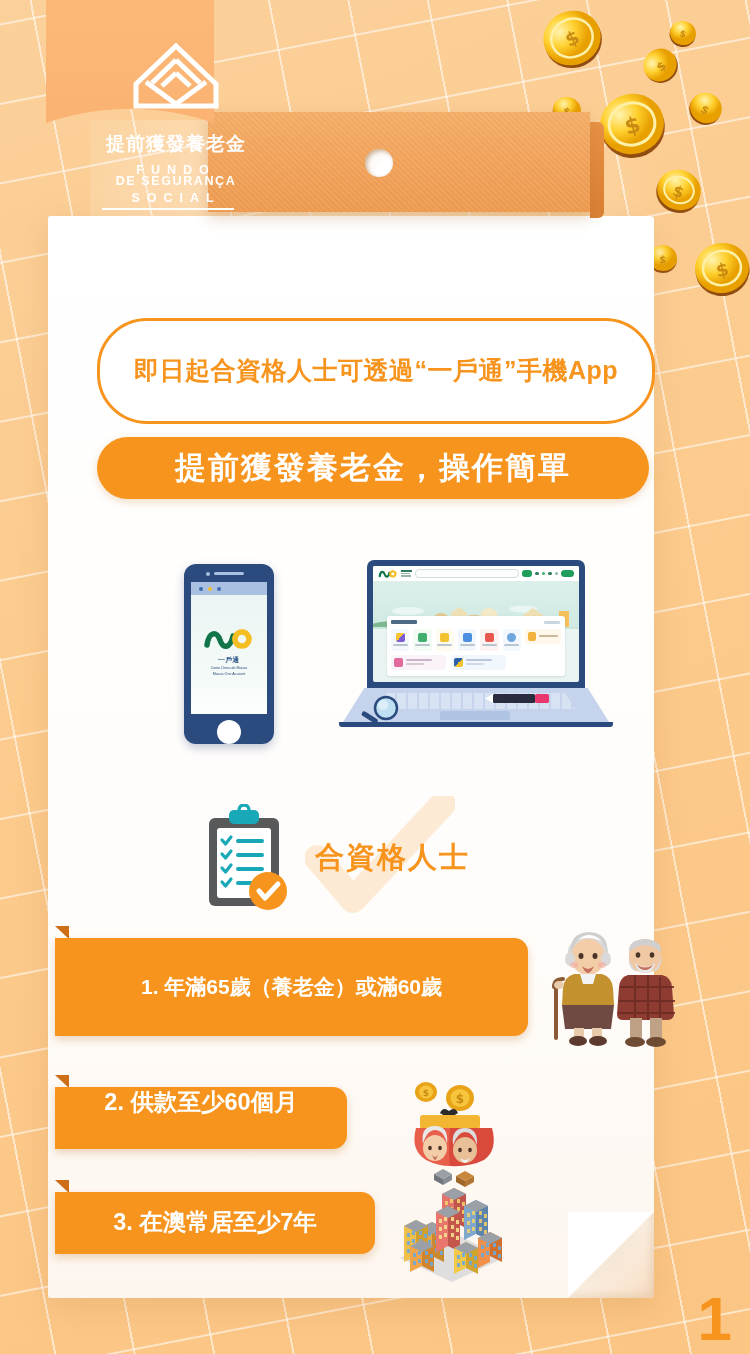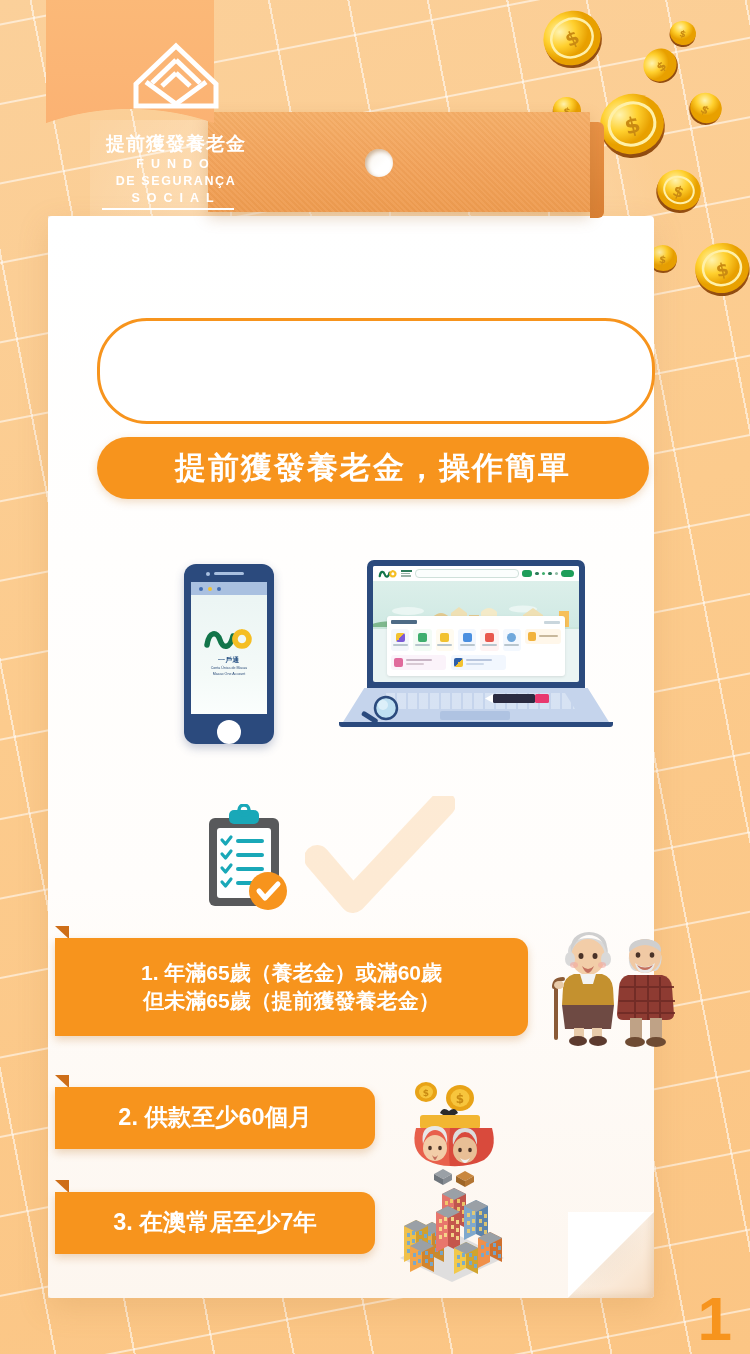--- a/index.html
+++ b/index.html
@@ -76,21 +76,21 @@
     position:absolute;left:46px;top:-4px;width:168px;height:268px;
     background:linear-gradient(180deg,#FBB978 0%,#FBB172 55%,#F9A869 100%);
     -webkit-mask-image:radial-gradient(ellipse 120% 58% at 50% 100%, transparent 0 99.5%, #000 100%);
             mask-image:radial-gradient(ellipse 120% 58% at 50% 100%, transparent 0 99.5%, #000 100%);
   }
   .ribbon-inner{position:absolute;left:46px;top:0;width:168px;height:268px;}
   .logo-mark{position:absolute;left:86px;top:42px;width:88px;height:70px;}
   .logo-cn{position:absolute;left:46px;top:134px;width:168px;text-align:center;
     color:#FFF;font-size:19px;letter-spacing:1px;font-weight:600;line-height:1;}
   .logo-pt1,.logo-pt2,.logo-pt3{position:absolute;left:46px;width:168px;text-align:center;color:#FFF;font-weight:600;}
-  .logo-pt1{top:157px;font-size:12.5px;letter-spacing:7px;}
+  .logo-pt1{top:163px;font-size:12.5px;letter-spacing:7px;}
   .logo-pt2{top:174px;font-size:12.5px;letter-spacing:1.6px;}
   .logo-pt3{top:191px;font-size:12.5px;letter-spacing:7px;}
   .logo-rule{position:absolute;left:56px;top:208px;width:132px;height:2px;background:#FFF;}
 
   
   .pill-outline{
     position:absolute;left:97px;top:318px;width:552px;height:100px;
     border:3px solid #F7941D;border-radius:50px;
     display:flex;flex-direction:column;align-items:center;justify-content:center;gap:6px;
     background:rgba(255,255,255,.5);
@@ -160,22 +160,22 @@
   
   .banner{position:absolute;background:#F7941D;box-shadow:0 4px 9px rgba(190,120,40,.28);}
   .banner .txt{color:#FFF;font-weight:700;line-height:1.35;}
   .tail{position:absolute;width:14px;background:#CE6E18;clip-path:polygon(0 0,100% 0,100% 100%);}
 
   .b1{left:55px;top:938px;width:473px;height:98px;border-radius:0 14px 14px 0;
       display:flex;flex-direction:column;align-items:center;justify-content:center;}
   .b1 .txt{font-size:21px;white-space:nowrap;}
   .t1{left:55px;top:926px;height:13px;}
 
-  .b2{left:55px;top:1087px;width:320px;height:62px;border-radius:0 14px 14px 0;
-      display:flex;align-items:center;justify-content:center;}
+  .b2{left:55px;top:1087px;width:292px;height:62px;border-radius:0 14px 14px 0;
+      display:flex;align-items:flex-start;justify-content:center;}
   .b2 .txt{font-size:23.5px;white-space:nowrap;}
   .t2{left:55px;top:1075px;height:13px;}
 
   .b3{left:55px;top:1192px;width:320px;height:62px;border-radius:0 14px 14px 0;
       display:flex;align-items:center;justify-content:center;}
   .b3 .txt{font-size:23.5px;white-space:nowrap;}
   .t3{left:55px;top:1180px;height:13px;}
 
   
   .couple{position:absolute;left:540px;top:925px;width:135px;height:122px;}
@@ -288,20 +288,21 @@
     <path d="M44 31 L30 44" fill="none" stroke="#FFF" stroke-width="5"></path>
   </svg>
   <div class="logo-cn">提前獲發養老金</div>
   <div class="logo-pt1">FUNDO</div>
   <div class="logo-pt2">DE SEGURANÇA</div>
   <div class="logo-pt3">SOCIAL</div>
   <div class="logo-rule"></div>
 </div>
 
 <div class="pill-outline">
+  <div class="ln">即日起合資格人士可透過“一戶通”手機App</div>
 </div>
 
 <div class="pill-solid">
   <div class="ln">提前獲發養老金，操作簡單</div>
 </div>
 
 <div class="devices">
 
   <div class="phone">
     <div class="phone-dot"></div>
@@ -460,26 +461,26 @@
     <g fill="#19A8B8">
       <rect x="31" y="35" width="28" height="4" rx="2"></rect>
       <rect x="31" y="49" width="28" height="4" rx="2"></rect>
       <rect x="31" y="63" width="28" height="4" rx="2"></rect>
       <rect x="31" y="77" width="28" height="4" rx="2"></rect>
     </g>
     <circle cx="63" cy="87" r="19" fill="#F7941D"></circle>
     <path d="M54 87 L60 94 L73 80" fill="none" stroke="#FFFFFF" stroke-width="5" stroke-linecap="round" stroke-linejoin="round"></path>
   </svg>
 
+  <div class="elig-label">合資格人士</div>
 </div>
 
 <div class="tail t1"></div>
 <div class="banner b1">
   <div class="txt">1. 年滿65歲（養老金）或滿60歲</div>
-  <div class="txt">但未滿65歲（提前獲發養老金）</div>
 </div>
 
 <svg class="couple" viewBox="0 0 135 122">
 
   <g>
     <path d="M92 24 q14 -12 26 0 q5 6 3 14 q-2 7 -6 8 l-20 0 q-5 -2 -6 -9 q-1 -8 3 -13 Z" fill="#D9D9D9"></path>
     <ellipse cx="105" cy="31" rx="16" ry="17" fill="#F0C9A4"></ellipse>
     <path d="M89 27 q16 -14 32 0 q1 -12 -16 -13 q-17 1 -16 13 Z" fill="#CFCFCF"></path>
     <ellipse cx="98" cy="30" rx="2.3" ry="2.8" fill="#4A3328"></ellipse>
     <ellipse cx="112" cy="30" rx="2.3" ry="2.8" fill="#4A3328"></ellipse>

